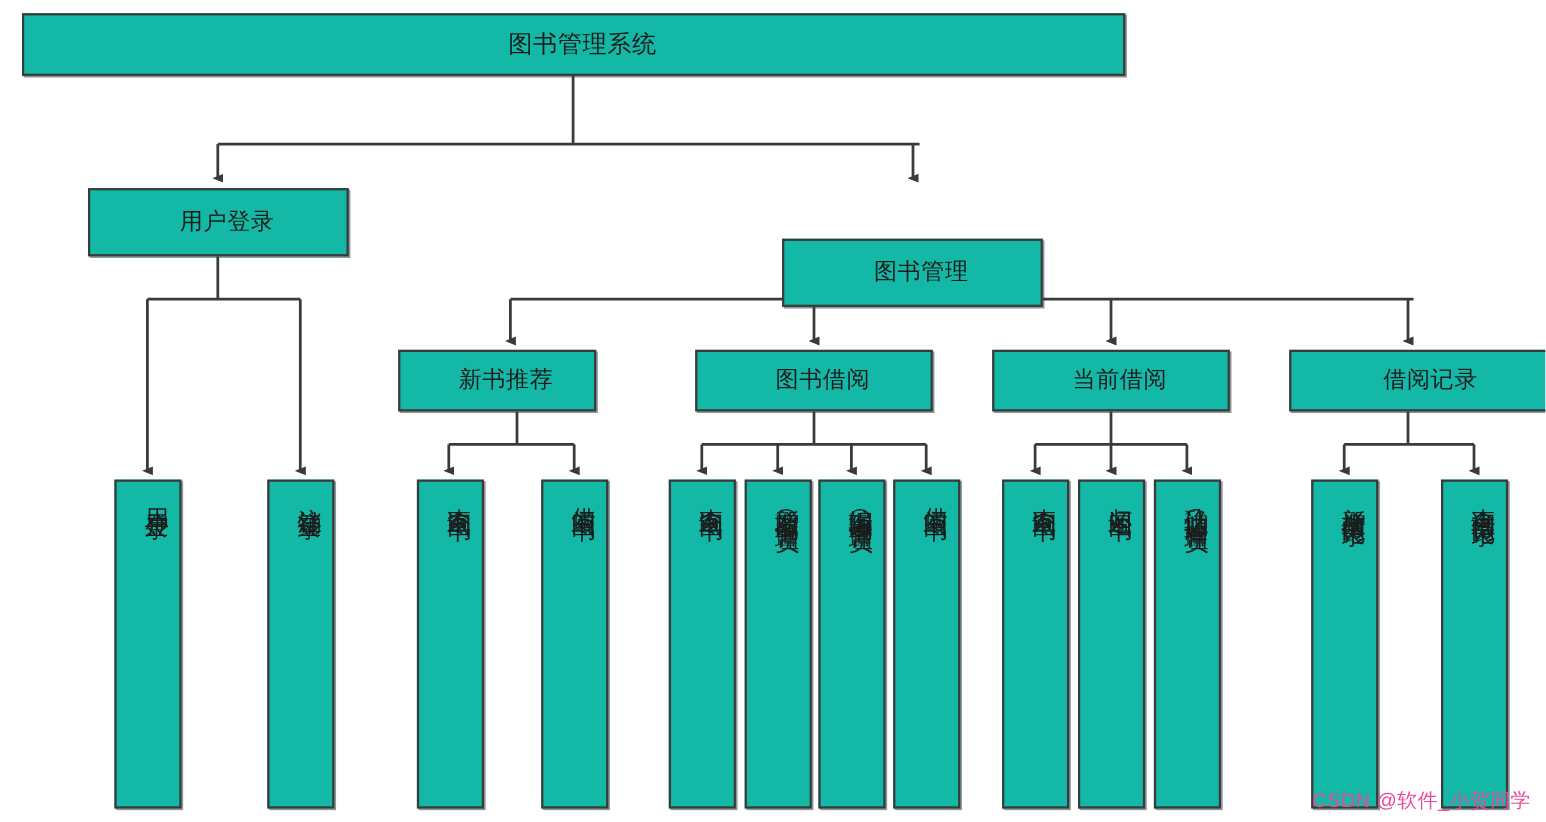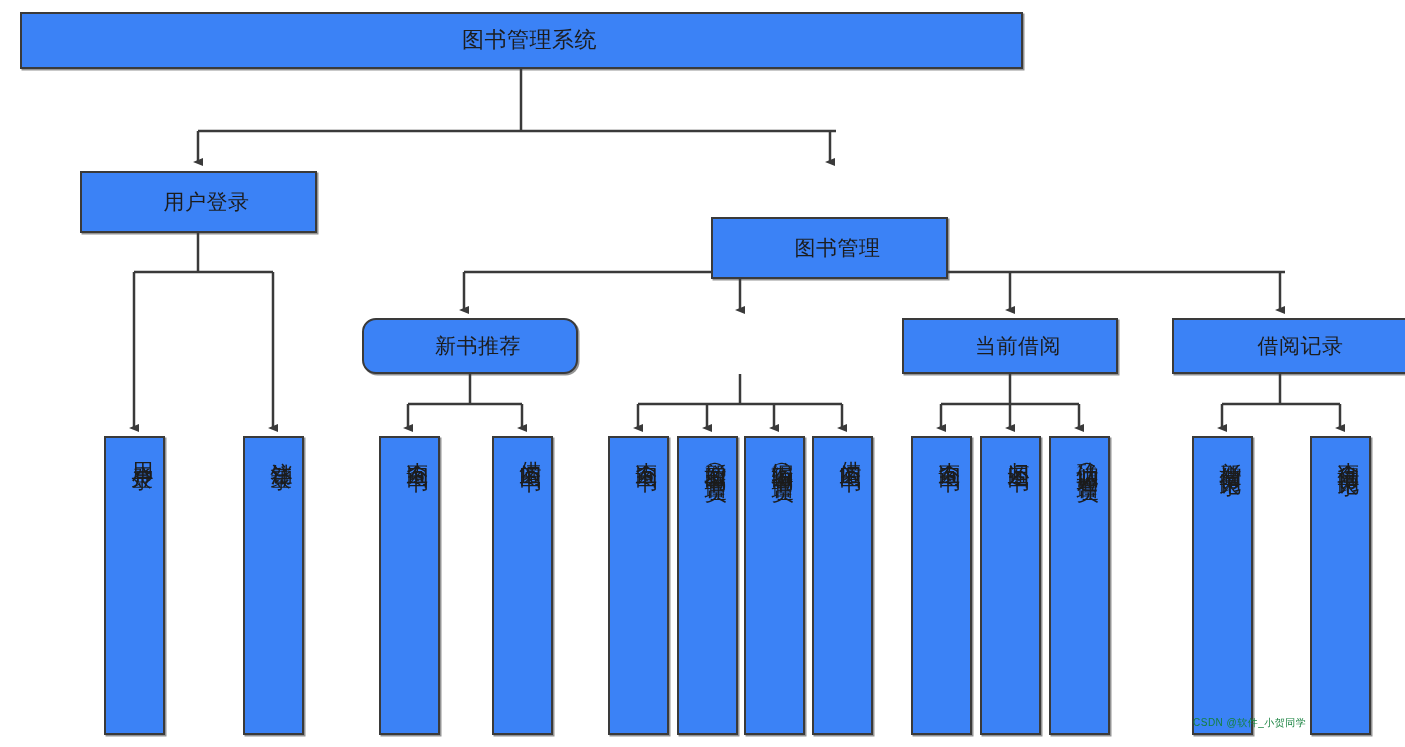--- a/index.html
+++ b/index.html
@@ -22,21 +22,21 @@
     position: absolute;
     left: 0;
     top: 0;
     width: 1405px;
     height: 747px;
     pointer-events: none;
   }
   .node {
     position: absolute;
     box-sizing: border-box;
-    background: #3b82f6;
+    background: #14b8a6;
     border: 2px solid #3a3a3a;
     box-shadow: 1.5px 1.5px 0 0 rgba(60,60,60,0.55);
     display: flex;
     align-items: center;
     justify-content: center;
     color: #1c1c1c;
     z-index: 2;
     padding-left: 16px;
   }
   .node .label {
@@ -61,22 +61,22 @@
     writing-mode: vertical-rl;
     text-orientation: upright;
     font-size: 22px;
     line-height: 1.0;
     letter-spacing: 3px;
   }
   .watermark {
     position: absolute;
     left: 1193px;
     top: 716px;
-    font-size: 10px;
-    color: #15803d;
+    font-size: 18px;
+    color: #ec4899;
     letter-spacing: 0.5px;
     white-space: nowrap;
     z-index: 5;
     pointer-events: none;
   }
 </style>
 </head>
 <body>
 
 <div id="canvas">
@@ -135,22 +135,25 @@
     <span class="label">图书管理系统</span>
   </div>
 
   <div class="node h" style="left:80px; top:171px; width:237px; height:62px;">
     <span class="label">用户登录</span>
   </div>
   <div class="node h" style="left:711px; top:171px; width:237px; height:62px;margin-top:46px;">
     <span class="label">图书管理</span>
   </div>
 
-  <div class="node h" style="left:362px; top:318px; width:216px; height:56px;border-radius:14px;">
+  <div class="node h" style="left:362px; top:318px; width:180px; height:56px;">
     <span class="label">新书推荐</span>
+  </div>
+  <div class="node h" style="left:632px; top:318px; width:216px; height:56px;">
+    <span class="label">图书借阅</span>
   </div>
   <div class="node h" style="left:902px; top:318px; width:216px; height:56px;">
     <span class="label">当前借阅</span>
   </div>
   <div class="node h" style="left:1172px; top:318px; width:241px; height:56px;">
     <span class="label">借阅记录</span>
   </div>
 
   <div class="node v" style="left:104px; top:436px; width:61px; height:299px;">
     <span class="label">用户登录</span>

